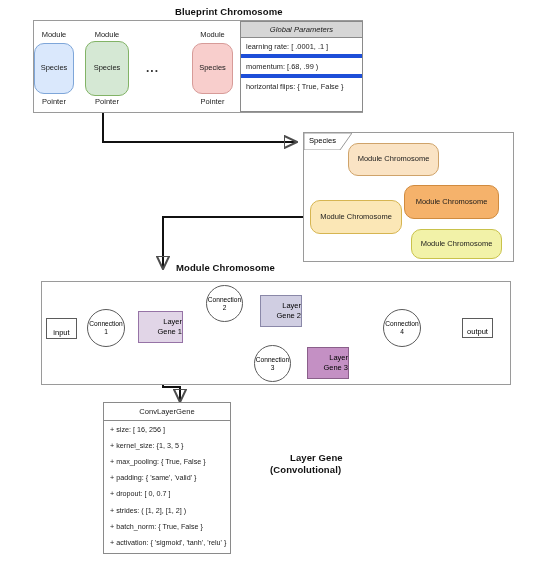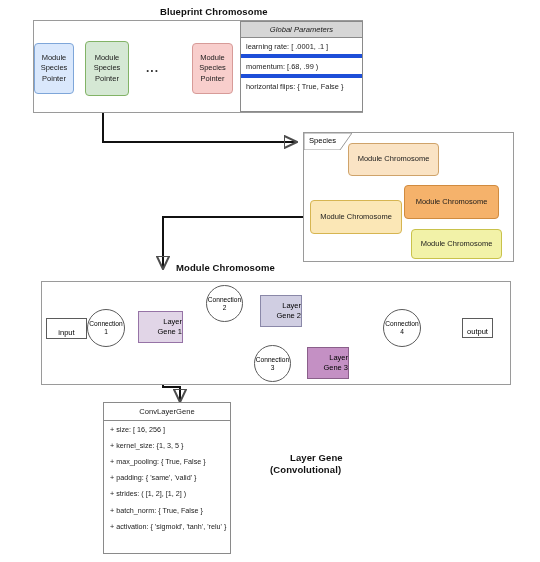--- a/index.html
+++ b/index.html
@@ -31,29 +31,30 @@
   }
 
   
   .panel {
     border: 1px solid #9a9a9a;
     background: #ffffff;
     box-sizing: border-box;
   }
   .rrect {
     border: 1px solid #8a8a8a;
-    border-radius: 4px;
+    border-radius: 10px;
     box-sizing: border-box;
     display: flex;
     align-items: center;
     justify-content: center;
     text-align: center;
     font-size: 7.5px;
     line-height: 1.35;
     color: #1a1a1a;
+    gap: 23px;
   }
   .sqbox {
     border: 1px solid #5b5b5b;
     background: #ffffff;
     box-sizing: border-box;
     display: flex;
     align-items: flex-end;
     justify-content: center;
     text-align: center;
     font-size: 7.5px;
@@ -181,21 +182,21 @@
 
     <polyline points="183,331 212,331 212,363 253,363" marker-end="url(#arrow)"></polyline>
 
     <line x1="291" y1="363" x2="305" y2="363" marker-end="url(#arrow)"></line>
 
     <polyline points="340,363 370,363 370,328 382,328" marker-end="url(#arrow)"></polyline>
 
     <line x1="420" y1="328" x2="461" y2="328" marker-end="url(#arrow)"></line>
   </svg>
 
-  <div class="abs section-title" style="left:160px; top:6px;">Blueprint Chromosome</div>
+  <div class="abs section-title" style="left:175px; top:6px;">Blueprint Chromosome</div>
 
   <div class="abs panel" style="left:33px; top:20px; width:330px; height:93px;"></div>
 
   <div class="abs rrect" style="left:34px; top:43px; width:40px; height:51px; background:#dae8fc; border-color:#7ea6d9; flex-direction:column;">
     <span>Module</span>
     <span>Species</span>
     <span>Pointer</span>
   </div>
 
   <div class="abs rrect" style="left:85px; top:41px; width:44px; height:55px; background:#d5e8d4; border-color:#82b366; flex-direction:column;">
@@ -242,21 +243,21 @@
   </div>
 
   <div class="abs rrect" style="left:411px; top:229px; width:91px; height:30px; background:#f2f2a8; border-color:#c9c24b;">
     <span>Module Chromosome</span>
   </div>
 
   <div class="abs section-title" style="left:176px; top:262px;">Module Chromosome</div>
 
   <div class="abs panel" style="left:41px; top:281px; width:470px; height:104px;"></div>
 
-  <div class="abs sqbox" style="left:46px; top:318px; width:41px; height:21px;">
+  <div class="abs sqbox" style="left:46px; top:318px; width:31px; height:21px;">
     <span>input</span>
   </div>
 
   <div class="abs circle" style="left:87px; top:309px; width:38px; height:38px;">
     <span>Connection</span>
     <span>1</span>
   </div>
 
   <div class="abs sqbox" style="left:138px; top:311px; width:45px; height:32px; background:#e1d5e7; border-color:#9673a6; flex-direction:column;">
     <span>Layer</span>
@@ -291,20 +292,21 @@
   <div class="abs sqbox" style="left:462px; top:318px; width:31px; height:20px;">
     <span>output</span>
   </div>
 
   <div class="abs uml" style="left:103px; top:402px; width:128px; height:152px;">
     <div class="uml-title">ConvLayerGene</div>
     <div class="uml-row">+ size: [ 16, 256 ]</div>
     <div class="uml-row">+ kernel_size: {1, 3, 5 }</div>
     <div class="uml-row">+ max_pooling: { True, False }</div>
     <div class="uml-row">+ padding: { 'same', 'valid' }</div>
+    <div class="uml-row">+ dropout: [ 0, 0.7 ]</div>
     <div class="uml-row">+ strides: ( [1, 2], [1, 2] )</div>
     <div class="uml-row">+ batch_norm: { True, False }</div>
     <div class="uml-row">+ activation: { 'sigmoid', 'tanh', 'relu' }</div>
   </div>
 
   <div class="abs section-title" style="left:290px; top:452px; text-align:center;">Layer Gene</div>
   <div class="abs section-title" style="left:270px; top:464px; text-align:center;">(Convolutional)</div>
 
 </div>
 

